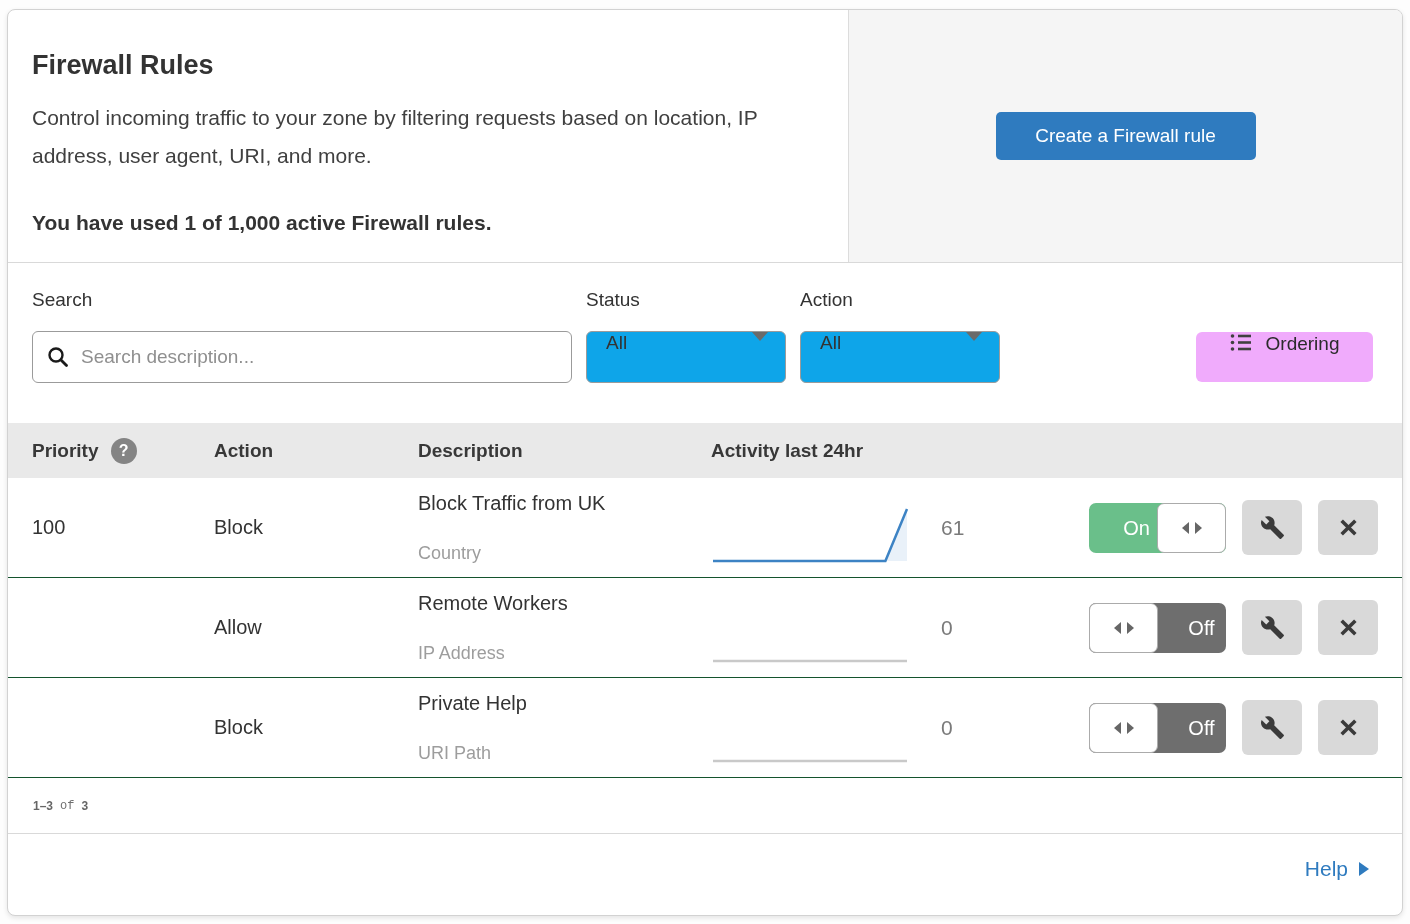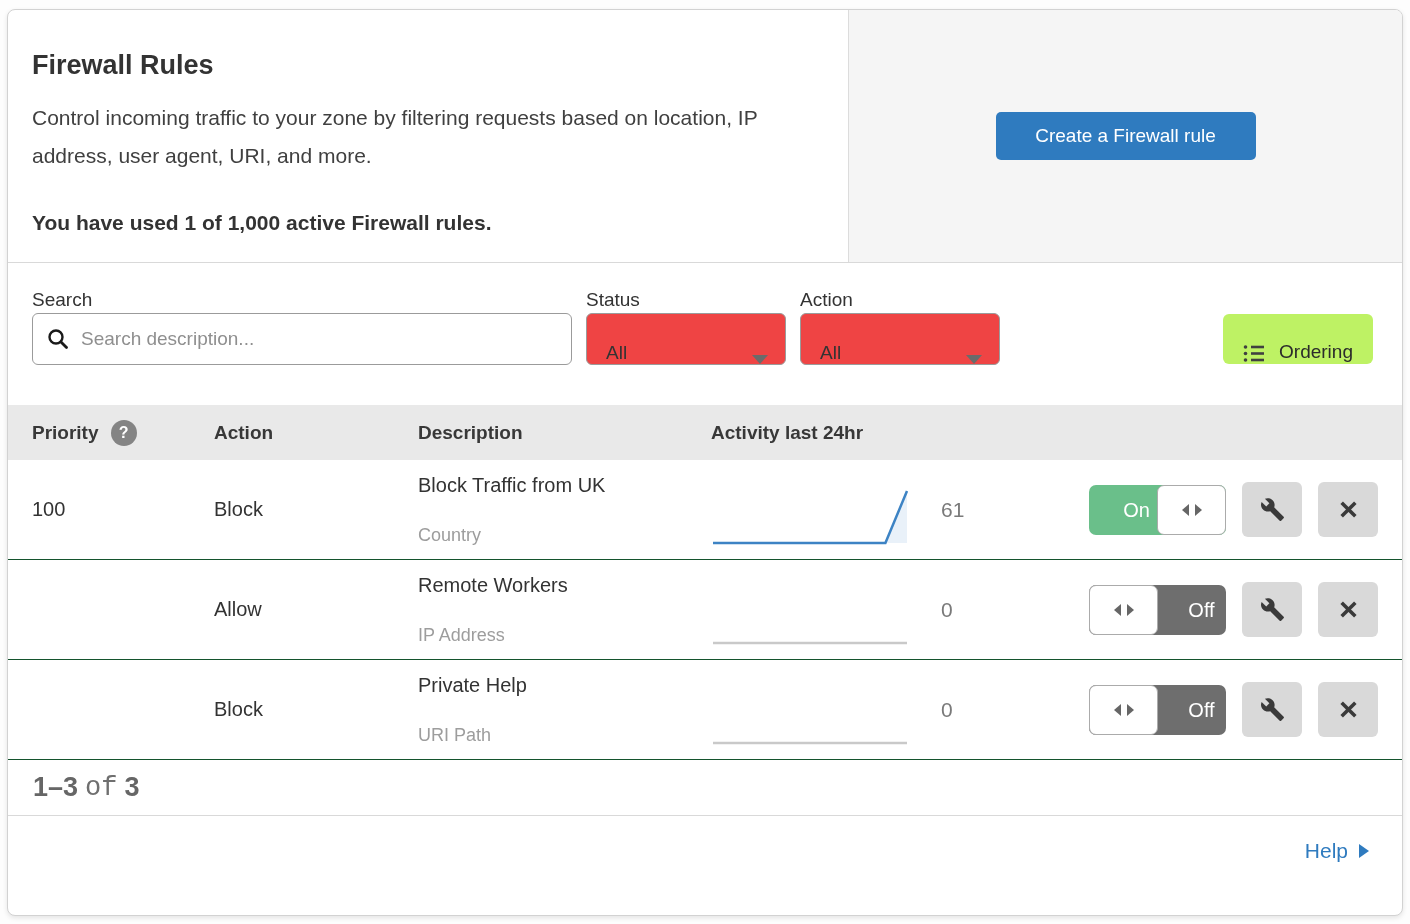--- a/index.html
+++ b/index.html
@@ -30,49 +30,49 @@
     display:flex; align-items:center; justify-content:center;
   }
   .create-btn {
     width:260px; height:48px;
     background:#2f7bbf; color:#fff;
     font-size:19px; font-family:inherit;
     border:none; border-radius:5px; cursor:pointer;
   }
   
   .filters { display:flex; align-items:flex-end; padding:26px 29px 40px 24px; }
-  .filter-label { display:block; font-size:19px; color:#333; margin-bottom:2px; }
+  .filter-label { display:block; font-size:19px; color:#333; margin-bottom:20px; }
   .search-group { width:540px; }
   .search-box {
     height:52px; border:1px solid #9b9b9b; border-radius:6px;
     display:flex; align-items:center; padding:0 14px; background:#fff;
   }
   .search-box svg { flex:none; margin-right:10px; }
   .search-input {
     border:none; outline:none; flex:1; font-size:19px; color:#333;
     font-family:inherit; background:transparent;
   }
   .search-input::placeholder { color:#8f8f8f; }
   .select-group { margin-left:14px; }
   .select-box {
     width:200px; height:52px; border:1px solid #9b9b9b; border-radius:6px;
-    background:#ef4444; display:flex; align-items:flex-end; justify-content:space-between;
+    background:#0ea5e9; display:flex; align-items:flex-start; justify-content:space-between;
     padding:0 17px 0 19px; font-size:19px; color:#333; cursor:pointer;
   }
   .caret-down {
     width:0; height:0;
     border-left:8px solid transparent; border-right:8px solid transparent;
     border-top:9px solid #6b6b6b;
   }
   .ordering-btn {
     margin-left:auto; margin-bottom:1px;
-    width:150px; height:50px;
-    background:#bef264; border:none; border-radius:6px;
+    width:177px; height:50px;
+    background:#f0abfc; border:none; border-radius:6px;
     font-size:19px; color:#2b2b2b; font-family:inherit; cursor:pointer;
-    display:flex; align-items:flex-end; justify-content:center; gap:13px;
+    display:flex; align-items:flex-start; justify-content:center; gap:13px;
   }
   
   .thead {
     height:55px; background:#e9e9e9;
     display:flex; align-items:center; padding:0 24px;
     font-size:19px; font-weight:bold; color:#383838;
   }
   .col-priority { width:182px; display:flex; align-items:center; gap:12px; }
   .col-action   { width:204px; }
   .col-desc     { width:293px; }
@@ -114,21 +114,21 @@
   .tri-left  { width:0;height:0;border-top:6px solid transparent;border-bottom:6px solid transparent;border-right:7px solid #666; }
   .tri-right { width:0;height:0;border-top:6px solid transparent;border-bottom:6px solid transparent;border-left:7px solid #666; }
   .icon-btn {
     width:60px; height:55px; background:#d9d9d9;
     border:none; border-radius:6px; cursor:pointer;
     display:flex; align-items:center; justify-content:center; flex:none;
   }
   
   .pagination {
     height:56px; display:flex; align-items:center;
-    padding:0 25px; font-size:27px; color:#6f6f6f;
+    padding:0 25px; font-size:12px; color:#6f6f6f;
     border-bottom:1px solid #d9d9d9;
   }
   .pagination .bold { font-weight:bold; color:#666; }
   .pagination .sep { margin:0 7px;font-family:Liberation Mono, monospace; }
   .help-row { height:70px; display:flex; align-items:center; justify-content:flex-end; padding:0 33px; }
   .help-link {
     color:#2f7bbf; font-size:21px; text-decoration:none;
     display:flex; align-items:center; gap:11px; cursor:pointer;
   }
   .help-arrow {

